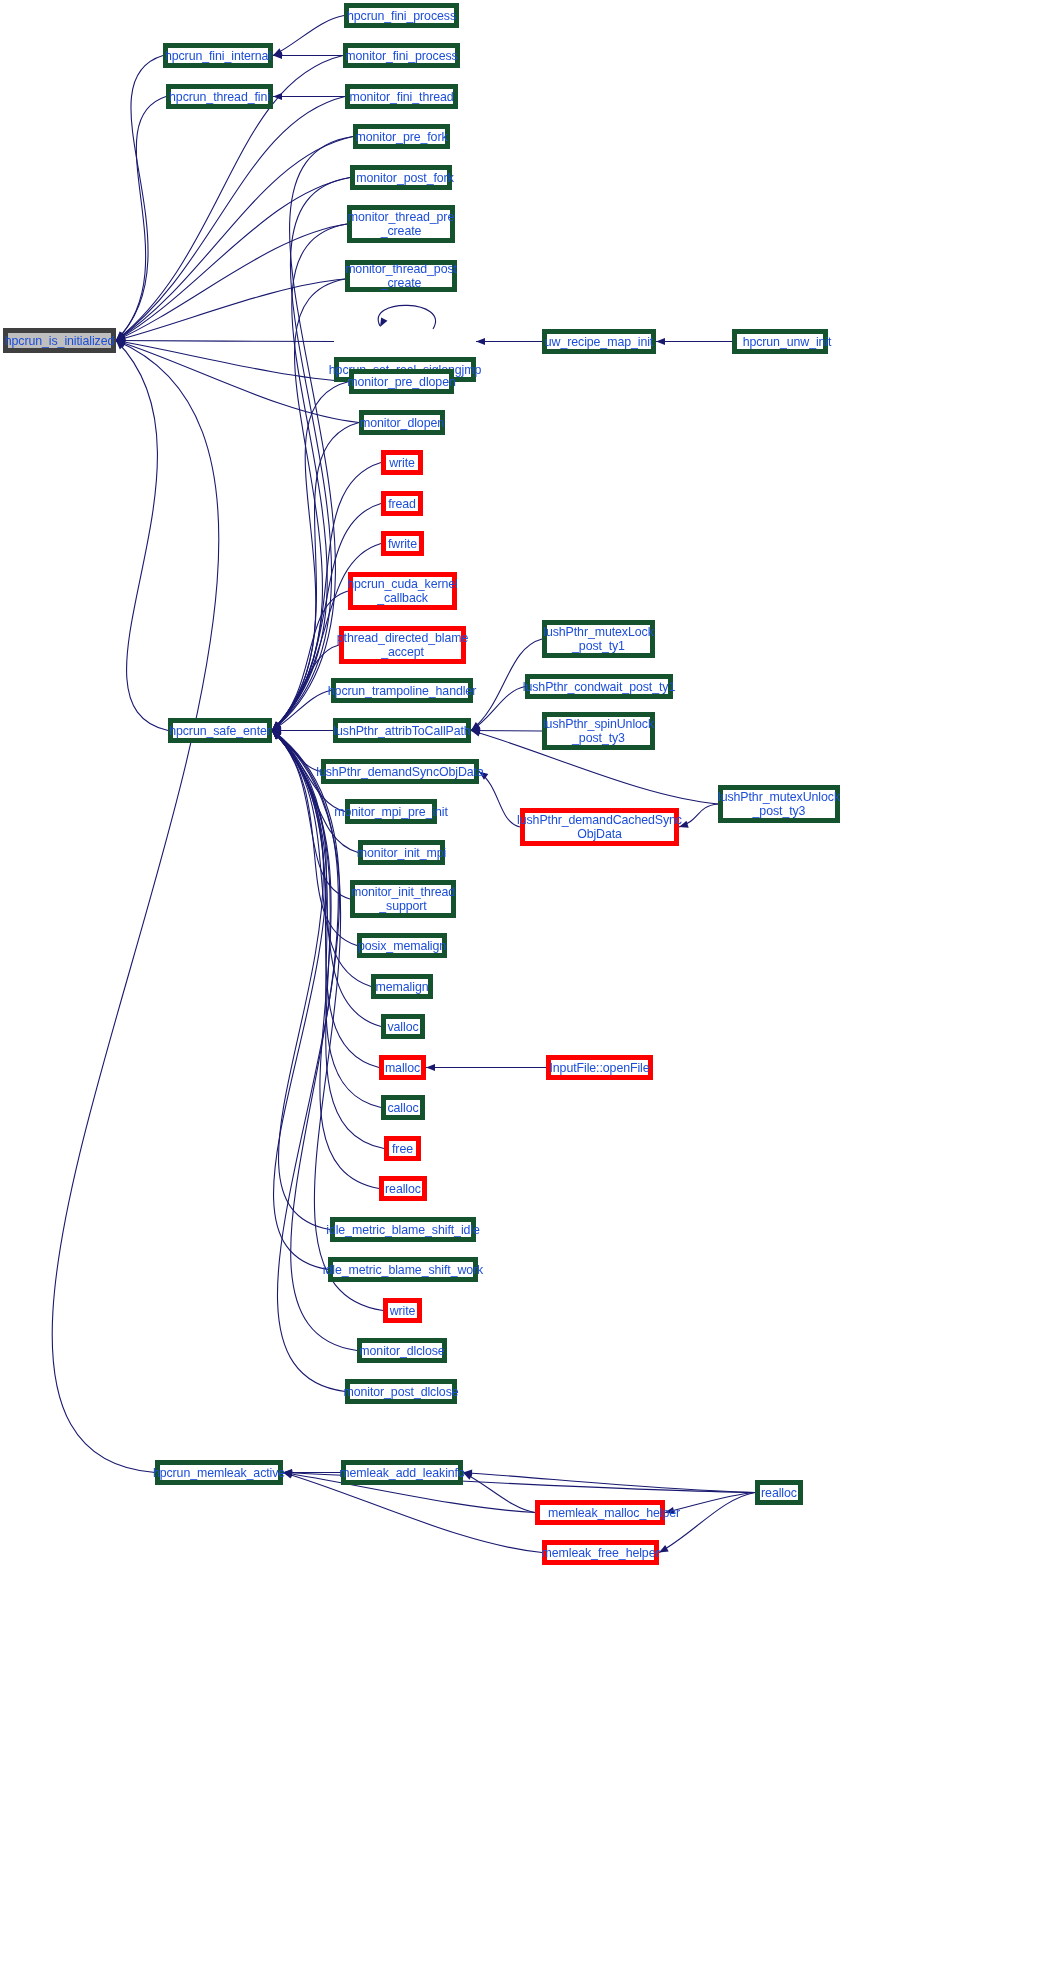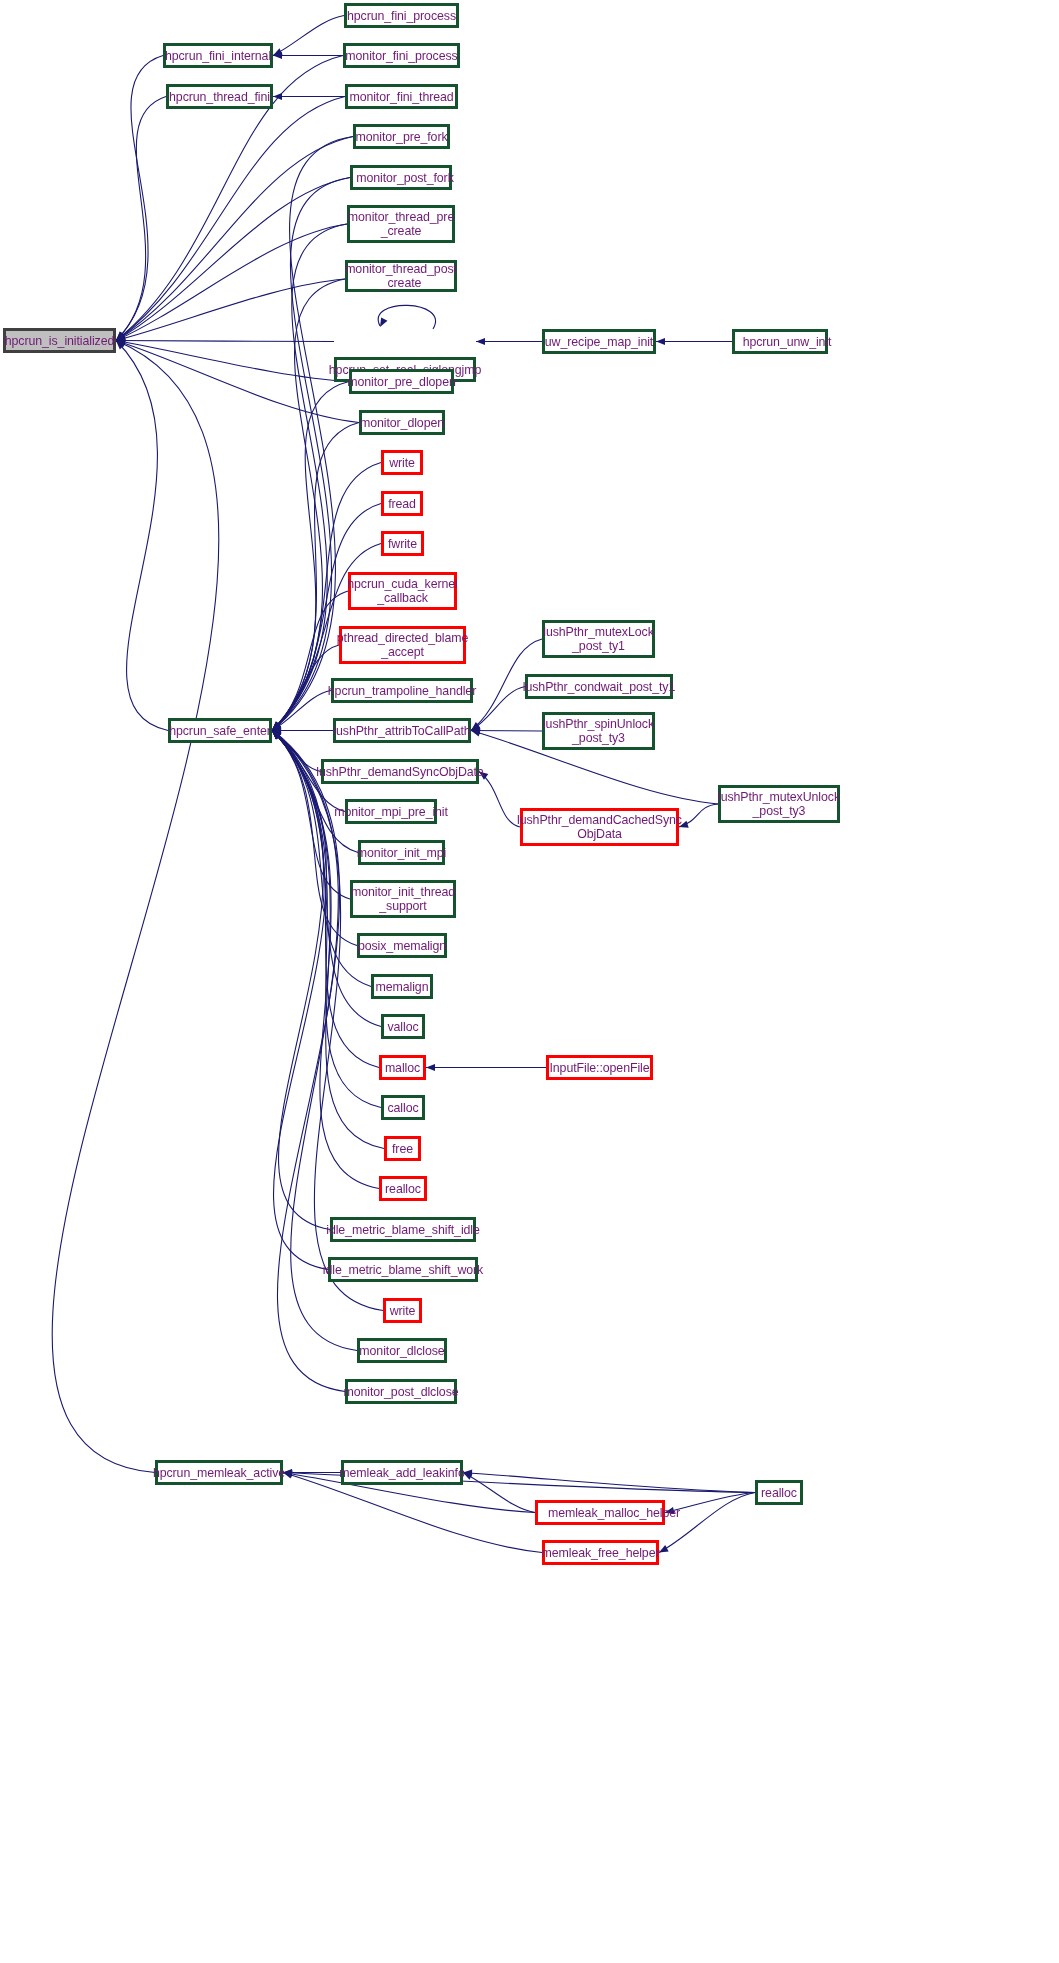--- a/index.html
+++ b/index.html
@@ -1,21 +1,21 @@
 <!DOCTYPE html>
 <html><head>
 <meta charset="utf-8">
 <style>
   html,body{margin:0;padding:0;background:#ffffff;}
   body{font-family:"Liberation Sans",sans-serif;}
   #graph-root{position:relative;width:1059px;height:1963px;background:#fff;overflow:hidden;}
   svg.edges{position:absolute;left:0;top:0;width:1059px;height:1963px;pointer-events:none;}
   .node{position:absolute;box-sizing:border-box;display:flex;align-items:center;justify-content:center;
-        text-align:center;background:#ffffff;border:3px solid #14532d;
-        font-size:12.4px;line-height:14px;color:#701a75;white-space:pre-line;letter-spacing:-0.1px;}
+        text-align:center;background:#ffffff;border:5px solid #14532d;
+        font-size:12.4px;line-height:14px;color:#1d4ed8;white-space:pre-line;letter-spacing:-0.1px;}
   .node.red{border-color:#ff0000;}
   .node.current{background:#bfbfbf;border-color:#404040;}
   .edge{fill:none;stroke:#191970;stroke-width:1.1px;}
   .arrow{fill:#191970;stroke:none;}
 </style>
 </head>
 <body>
 
 <div id="graph-root">
   <svg class="edges" id="edge-layer" viewBox="0 0 1059 1963" preserveAspectRatio="none">

